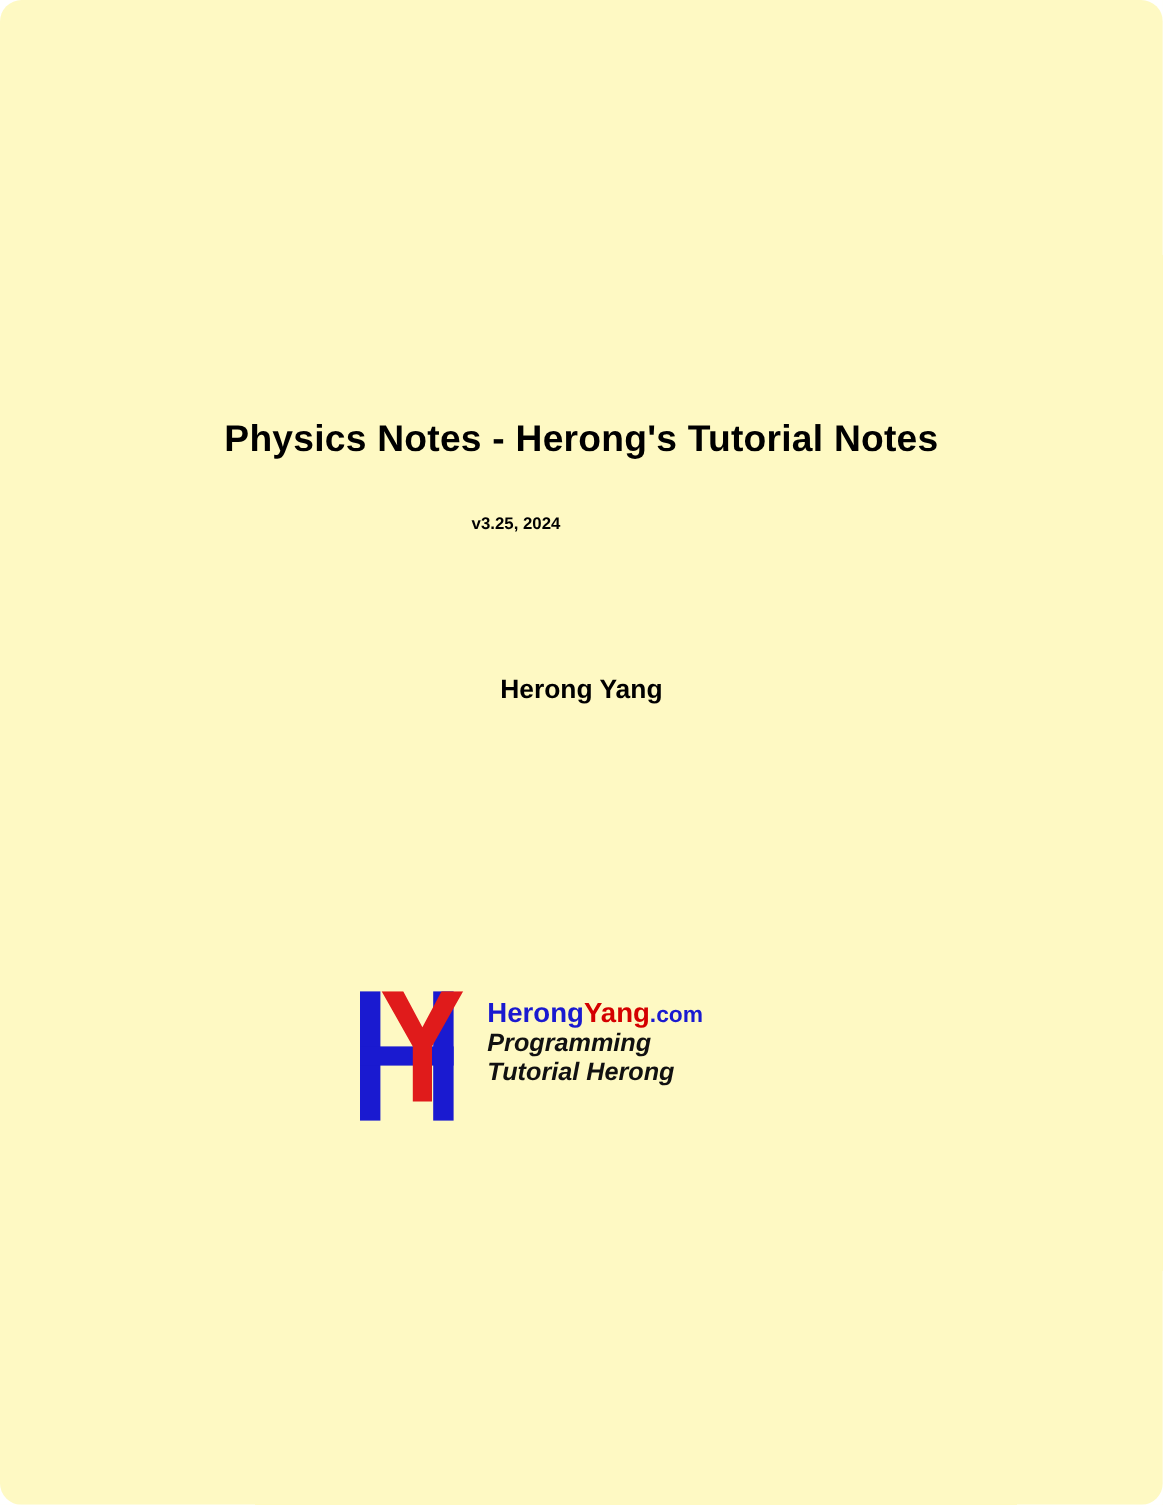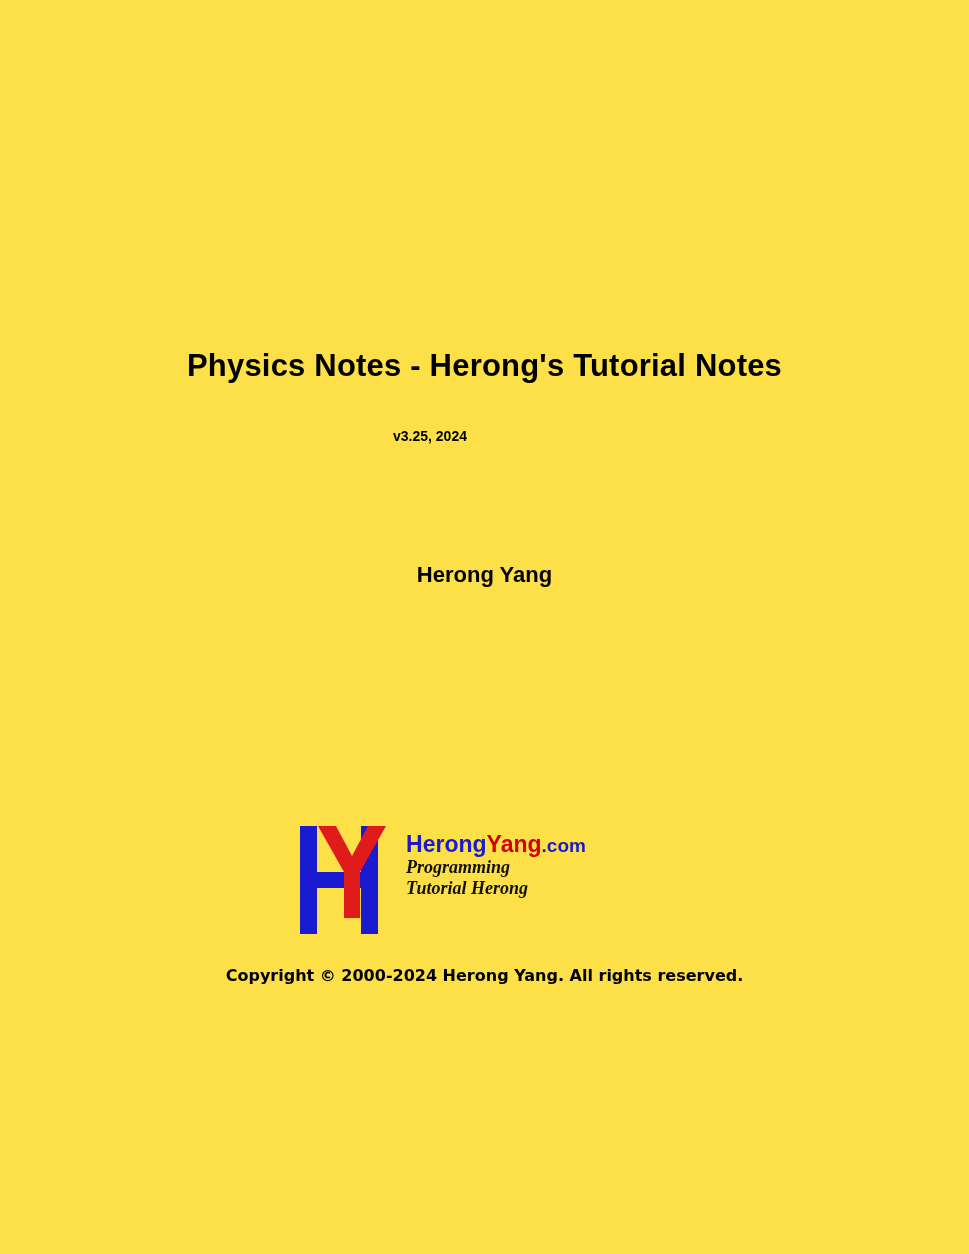--- a/index.html
+++ b/index.html
@@ -9,22 +9,23 @@
   }
   body {
     font-family: "Liberation Sans", sans-serif;
     color: #000000;
   }
   .page {
     position: relative;
     width: 969px;
     height: 1254px;
     margin: 0 auto;
-    background: #fde047;
+    background: #fef9c3;
     overflow: hidden;
+    border-radius: 18px;
   }
   .title {
     position: absolute;
     top: 348px;
     left: 0;
     width: 969px;
     text-align: center;
     font-size: 31px;
     font-weight: bold;
     letter-spacing: 0.2px;
@@ -72,27 +73,26 @@
   .logo-line1 {
     font-size: 23px;
     font-weight: bold;
     line-height: 1.08;
     white-space: nowrap;
   }
   .logo-line1 .seg-herong { color: #1a1ad0; }
   .logo-line1 .seg-yang { color: #d40000; }
   .logo-line1 .seg-com { color: #1a1ad0; font-size: 19px; }
   .logo-line2, .logo-line3 {
-    font-size: 18px;
+    font-size: 21px;
     font-weight: bold;
     font-style: italic;
     color: #111111;
     line-height: 1.18;
     white-space: nowrap;
-    font-family: Liberation Serif, serif;
   }
   .copyright {
     position: absolute;
     top: 966px;
     left: 0;
     width: 969px;
     text-align: center;
     font-size: 16px;
     font-weight: bold;
     font-family: "DejaVu Sans", sans-serif;
@@ -122,15 +122,14 @@
       <div class="logo-text">
         <div class="logo-line1">
           <span class="seg-herong">Herong</span><span class="seg-yang">Yang</span><span class="seg-com">.com</span>
         </div>
         <div class="logo-line2">Programming</div>
         <div class="logo-line3">Tutorial Herong</div>
       </div>
     </div>
   </div>
 
-  <div class="copyright">Copyright © 2000-2024 Herong Yang. All rights reserved.</div>
 
 </div>
 
 </body></html>

